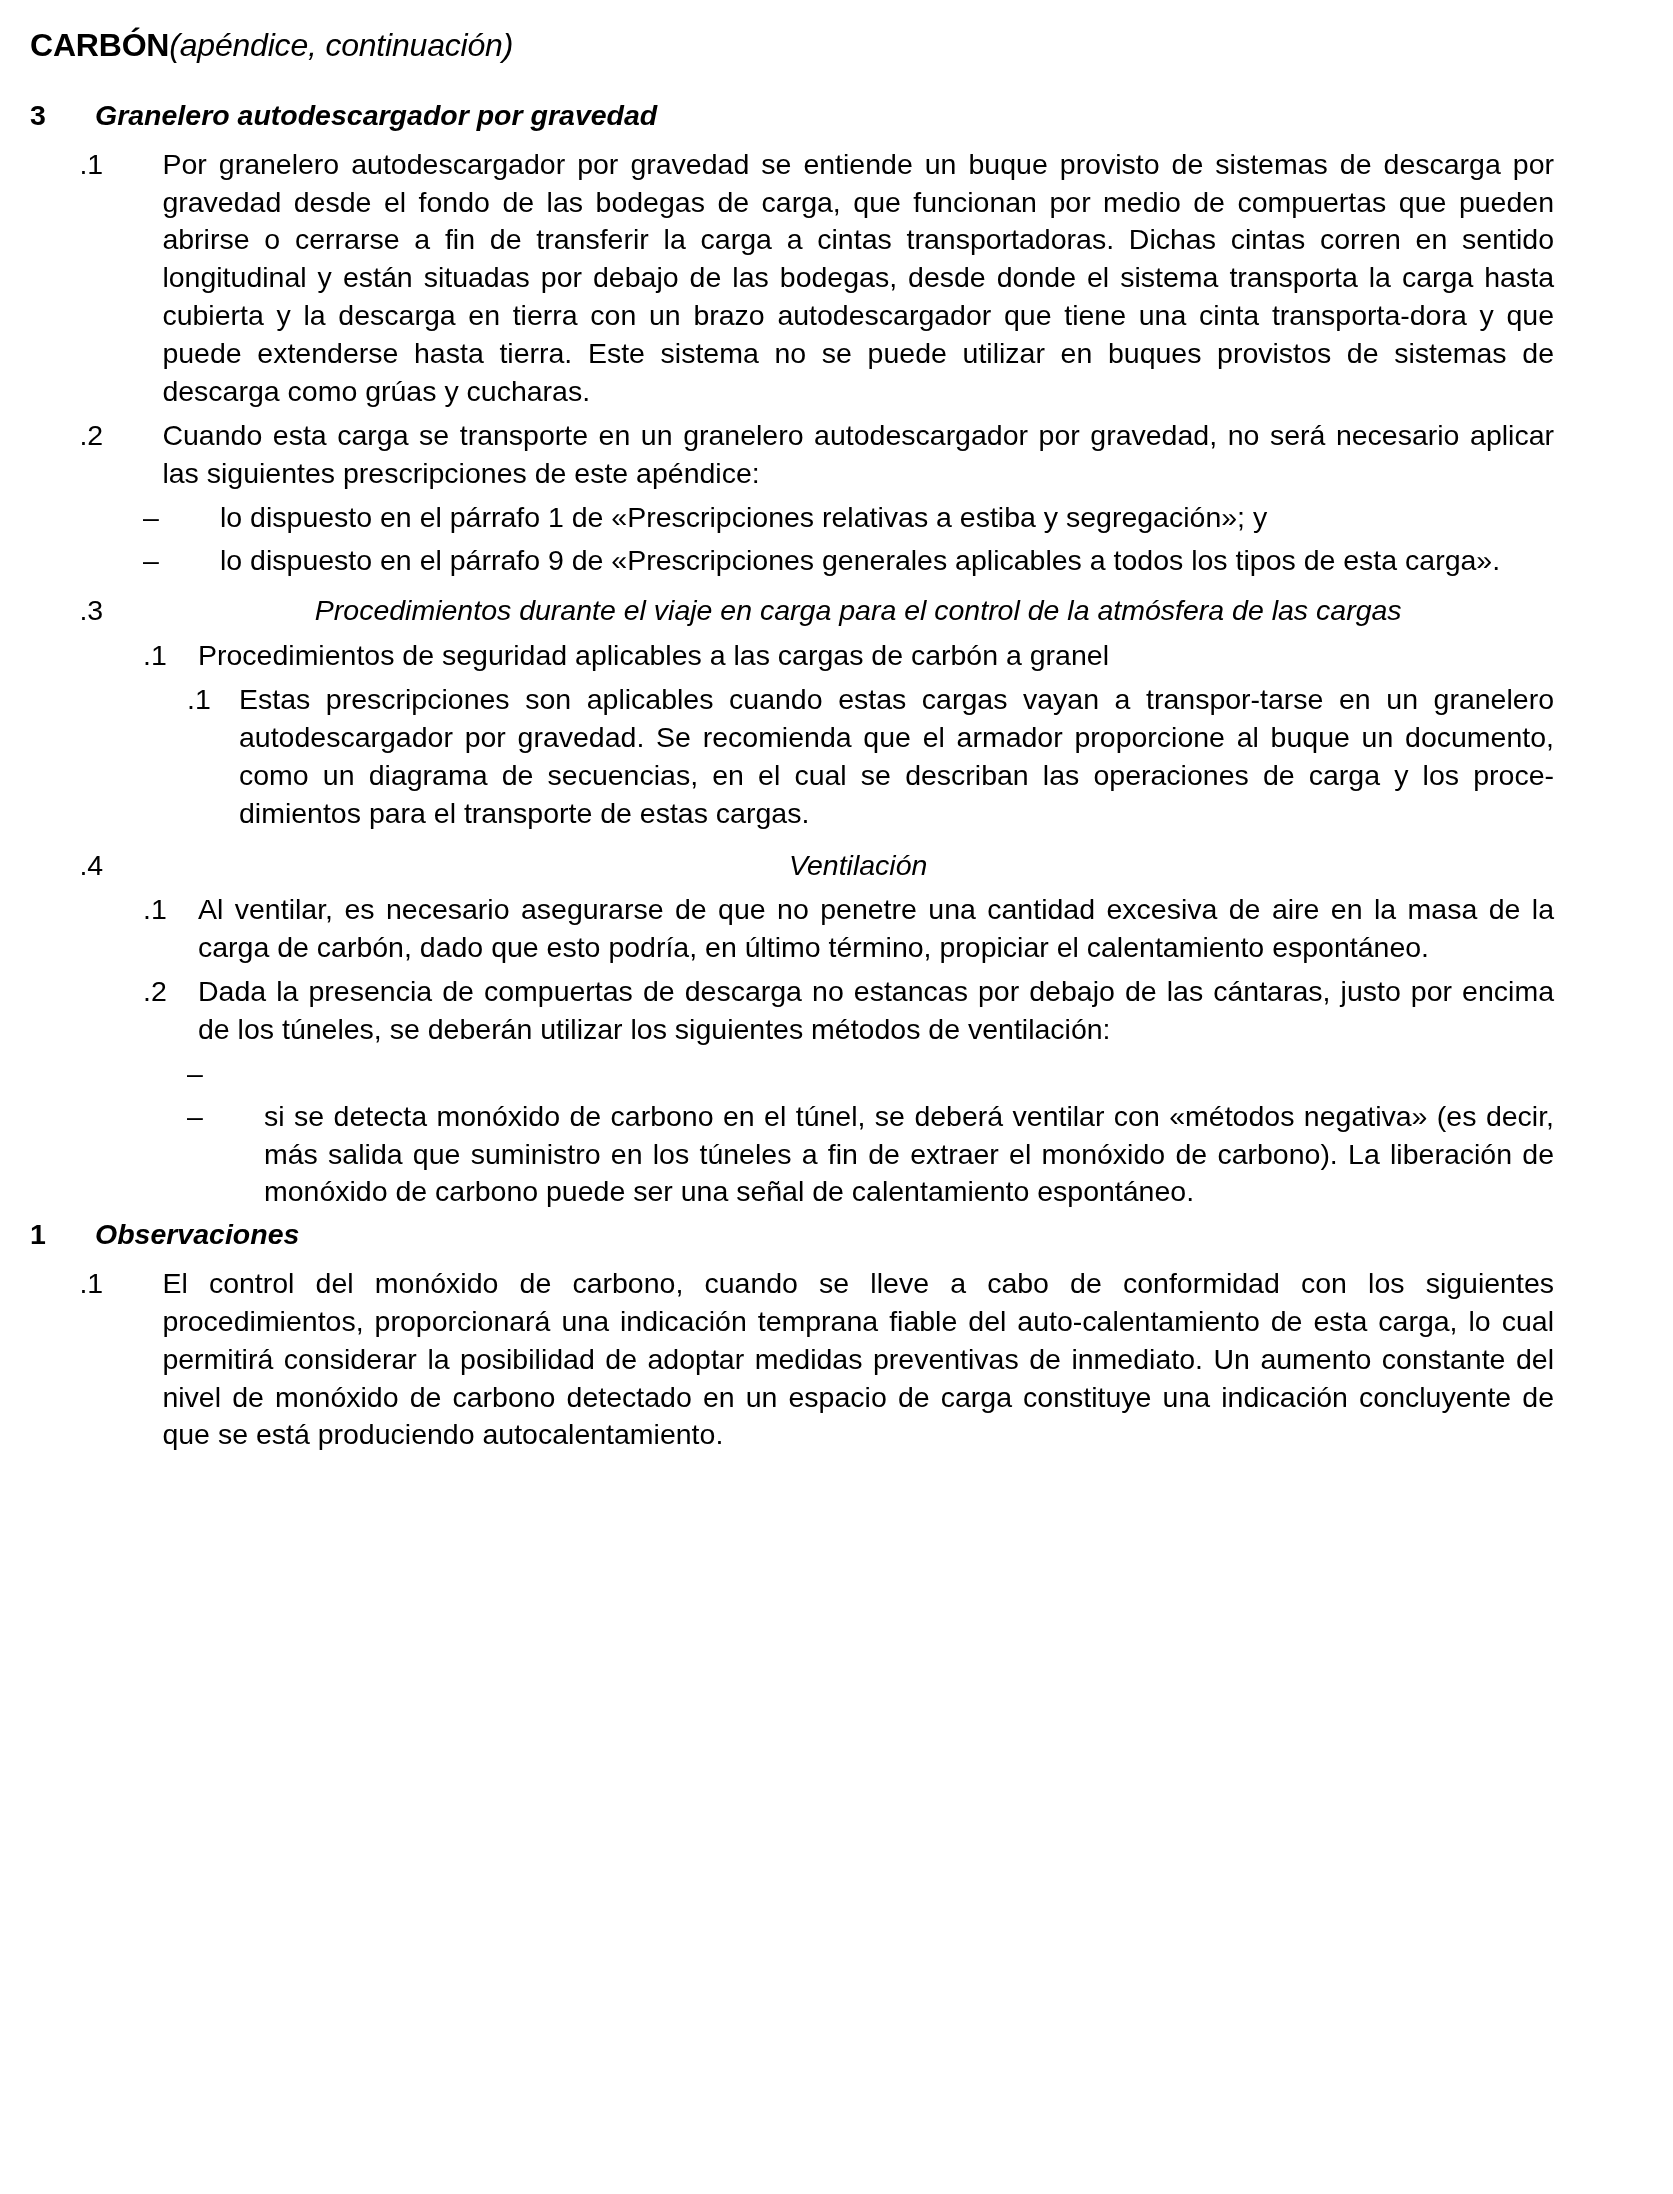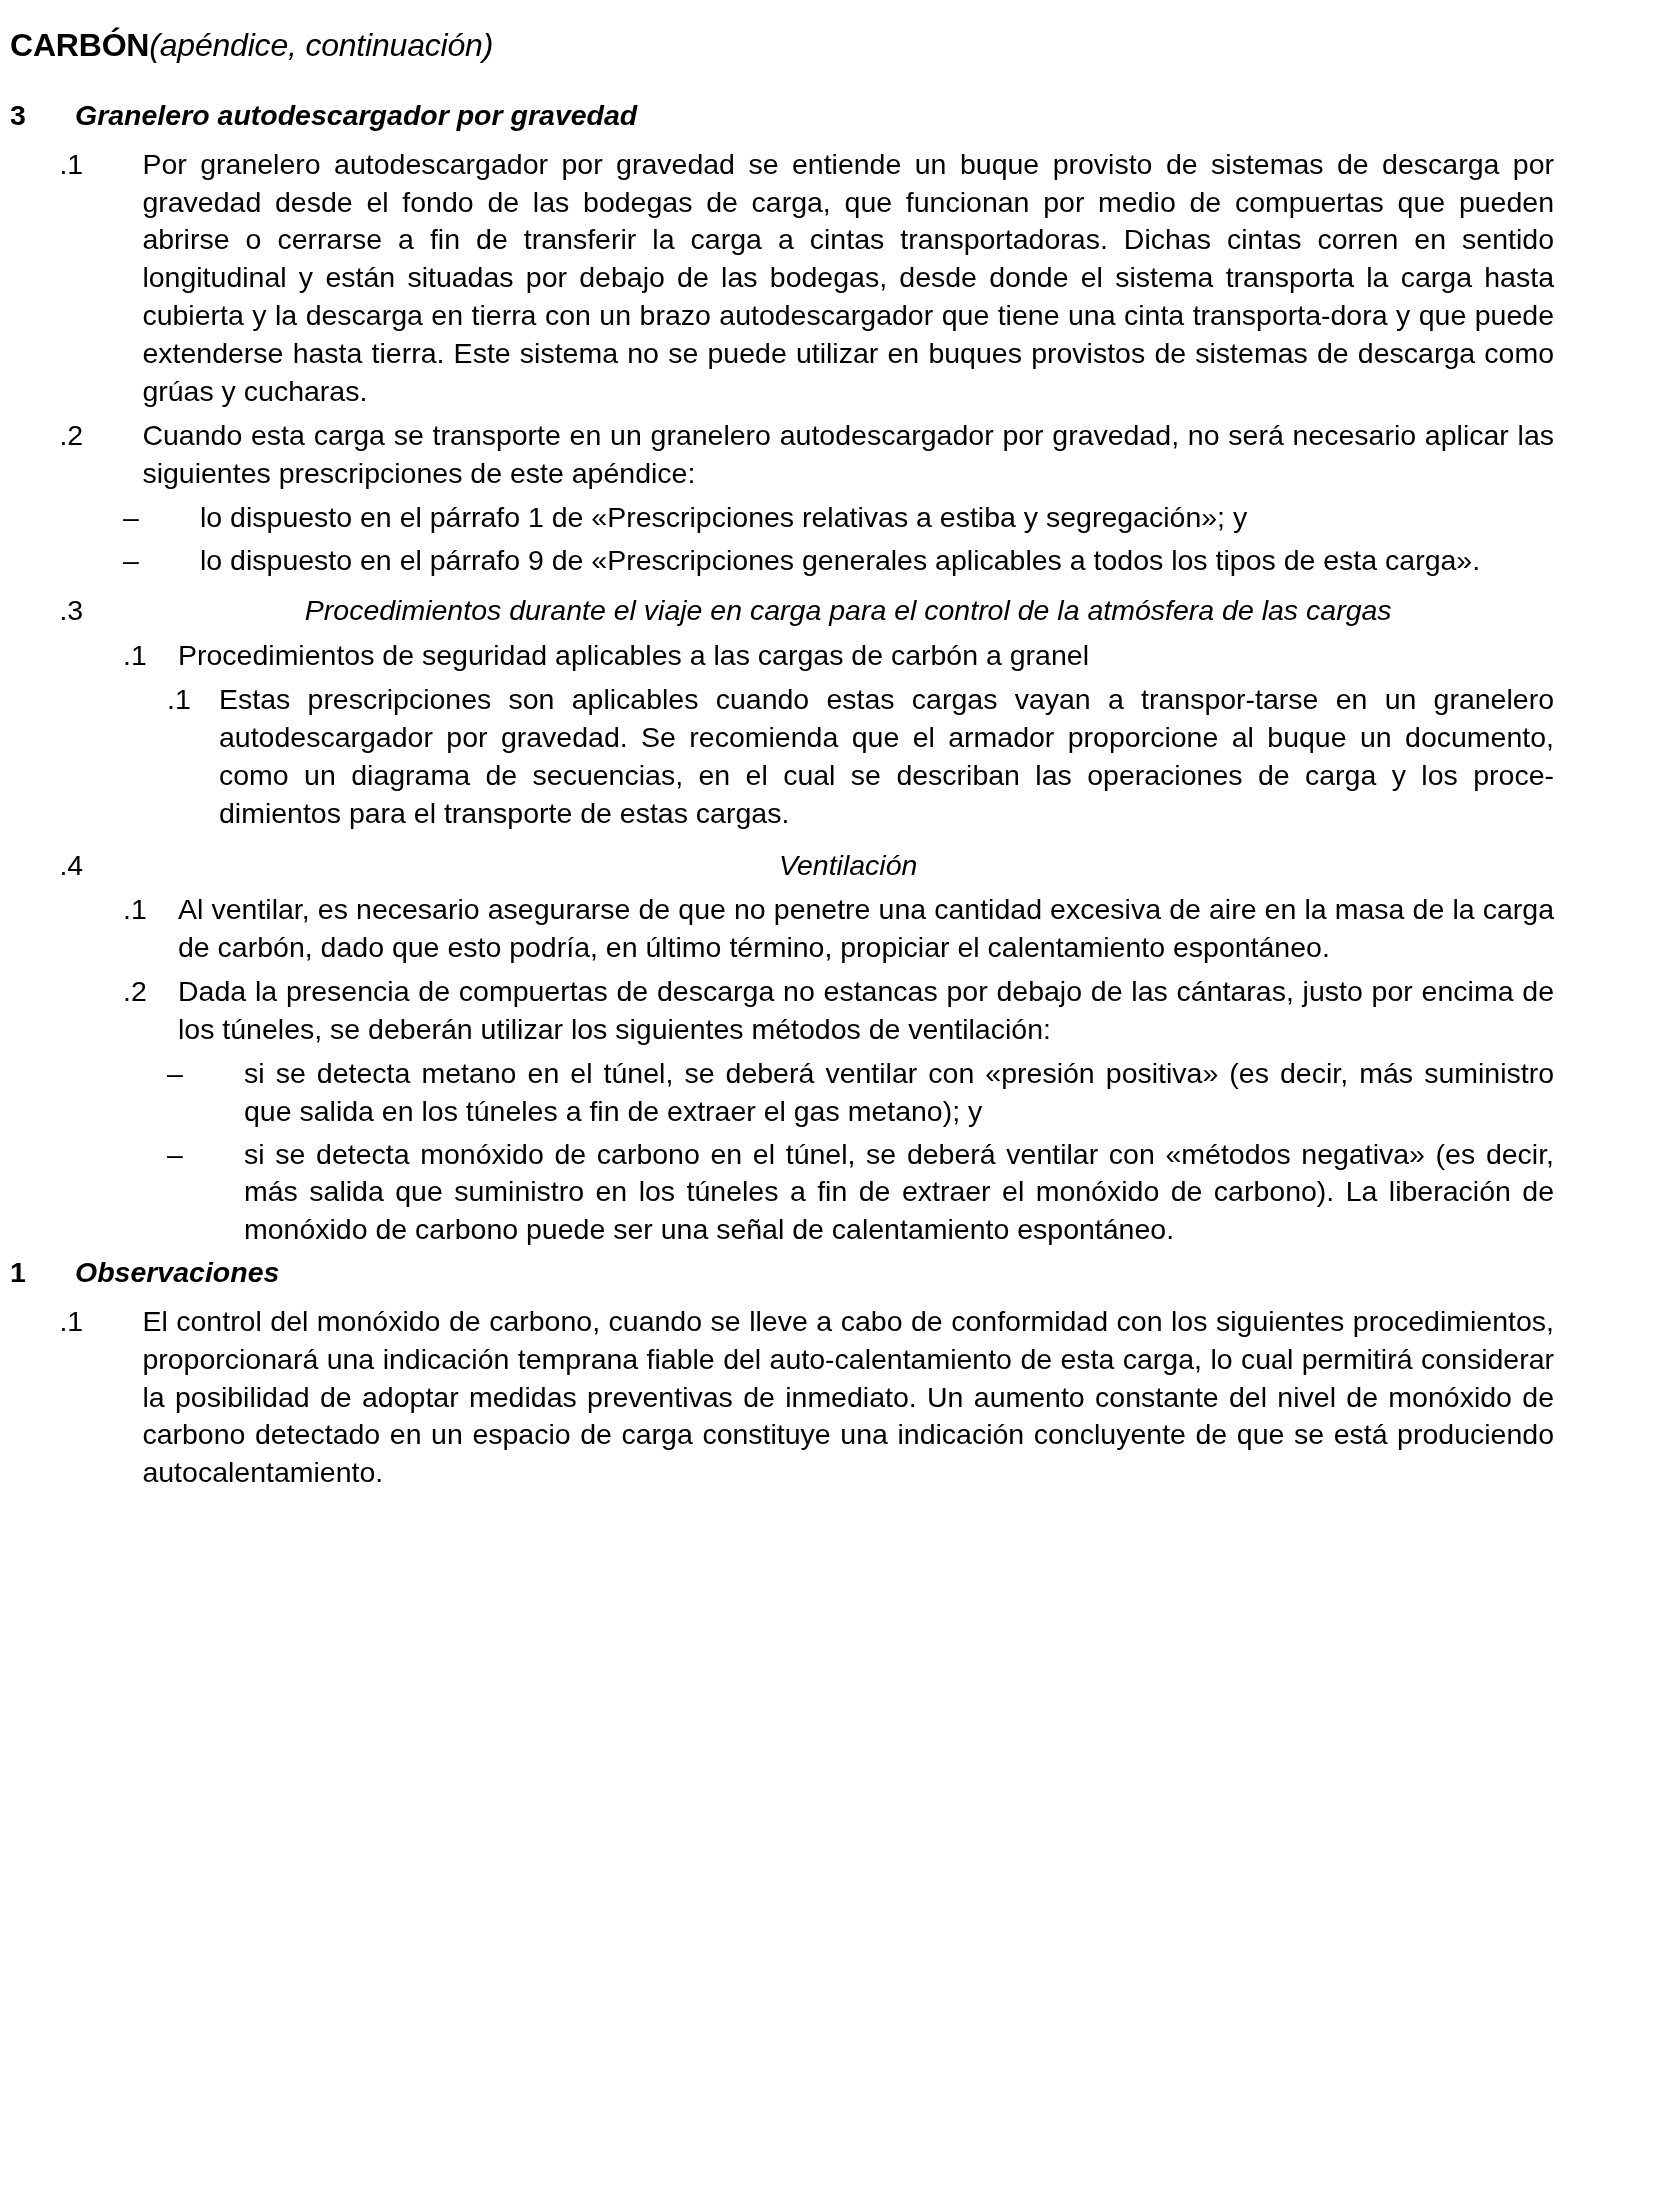--- a/index.html
+++ b/index.html
@@ -13,21 +13,21 @@
     font-family: "Liberation Sans", sans-serif;
     color: #000000;
     -webkit-font-smoothing: antialiased;
   }
 
   .page {
     position: relative;
     width: 1673px;
     height: 1652px;
     box-sizing: border-box;
-    padding: 27px 119px 0 80px;
+    padding: 27px 119px 0 100px;
     background: #ffffff;
   }
 
   
   .running-header {
     font-size: 32px;
     line-height: 1.15;
     margin: 0 0 33px -70px;
     letter-spacing: -0.2px;
     white-space: nowrap;
@@ -193,21 +193,20 @@
     <div class="body-text">Al ventilar, es necesario asegurarse de que no penetre una cantidad excesiva de aire en la masa de la carga de carbón, dado que esto podría, en último término, propiciar el calentamiento espontáneo.</div>
   </div>
 
   <div class="row lvl3n">
     <div class="num">.2</div>
     <div class="body-text">Dada la presencia de compuertas de descarga no estancas por debajo de las cántaras, justo por encima de los túneles, se deberán utilizar los siguientes métodos de ventilación:</div>
   </div>
 
   <div class="row lvl4d">
     <div class="num">–</div>
-    <div class="body-text">si se detecta metano en el túnel, se deberá ventilar con «presión positiva» (es decir, más suministro que salida en los túneles a fin de extraer el gas metano); y</div>
   </div>
 
   <div class="row lvl4d">
     <div class="num">–</div>
     <div class="body-text">si se detecta monóxido de carbono en el túnel, se deberá ventilar con «métodos negativa» (es decir, más salida que suministro en los túneles a fin de extraer el monóxido de carbono). La liberación de monóxido de carbono puede ser una señal de calentamiento espontáneo.</div>
   </div>
 
 
   <div class="row lvl1">
     <div class="num">1</div>

